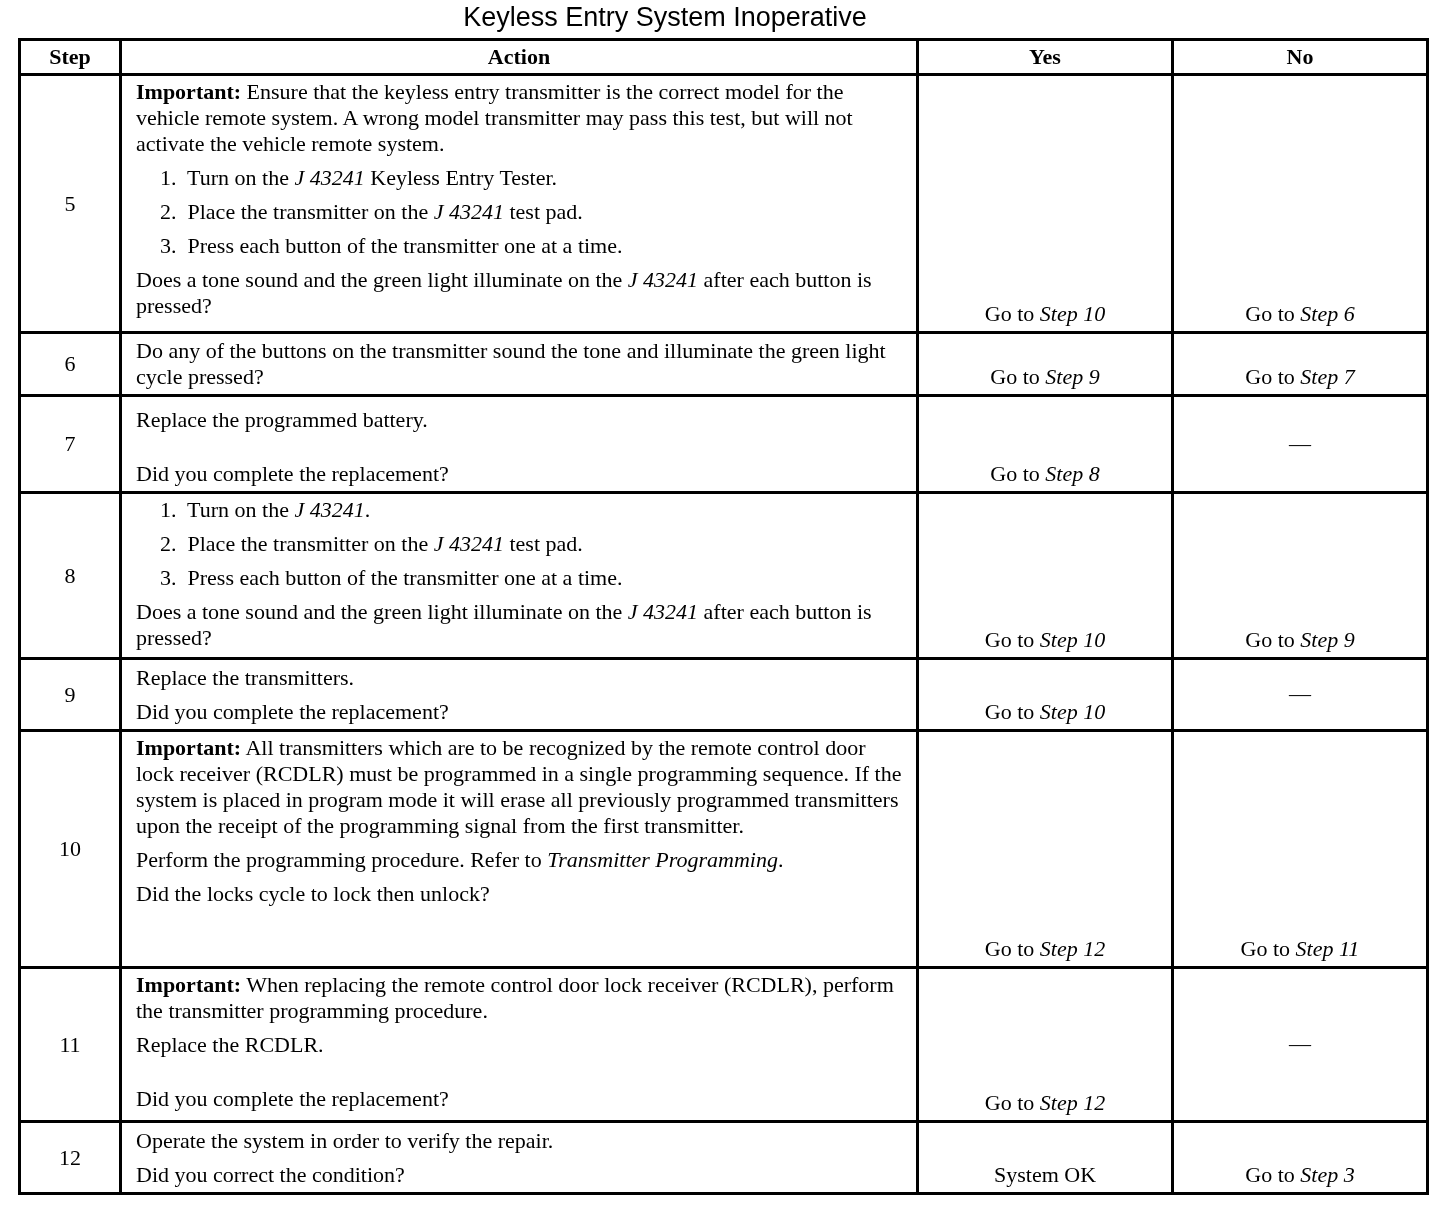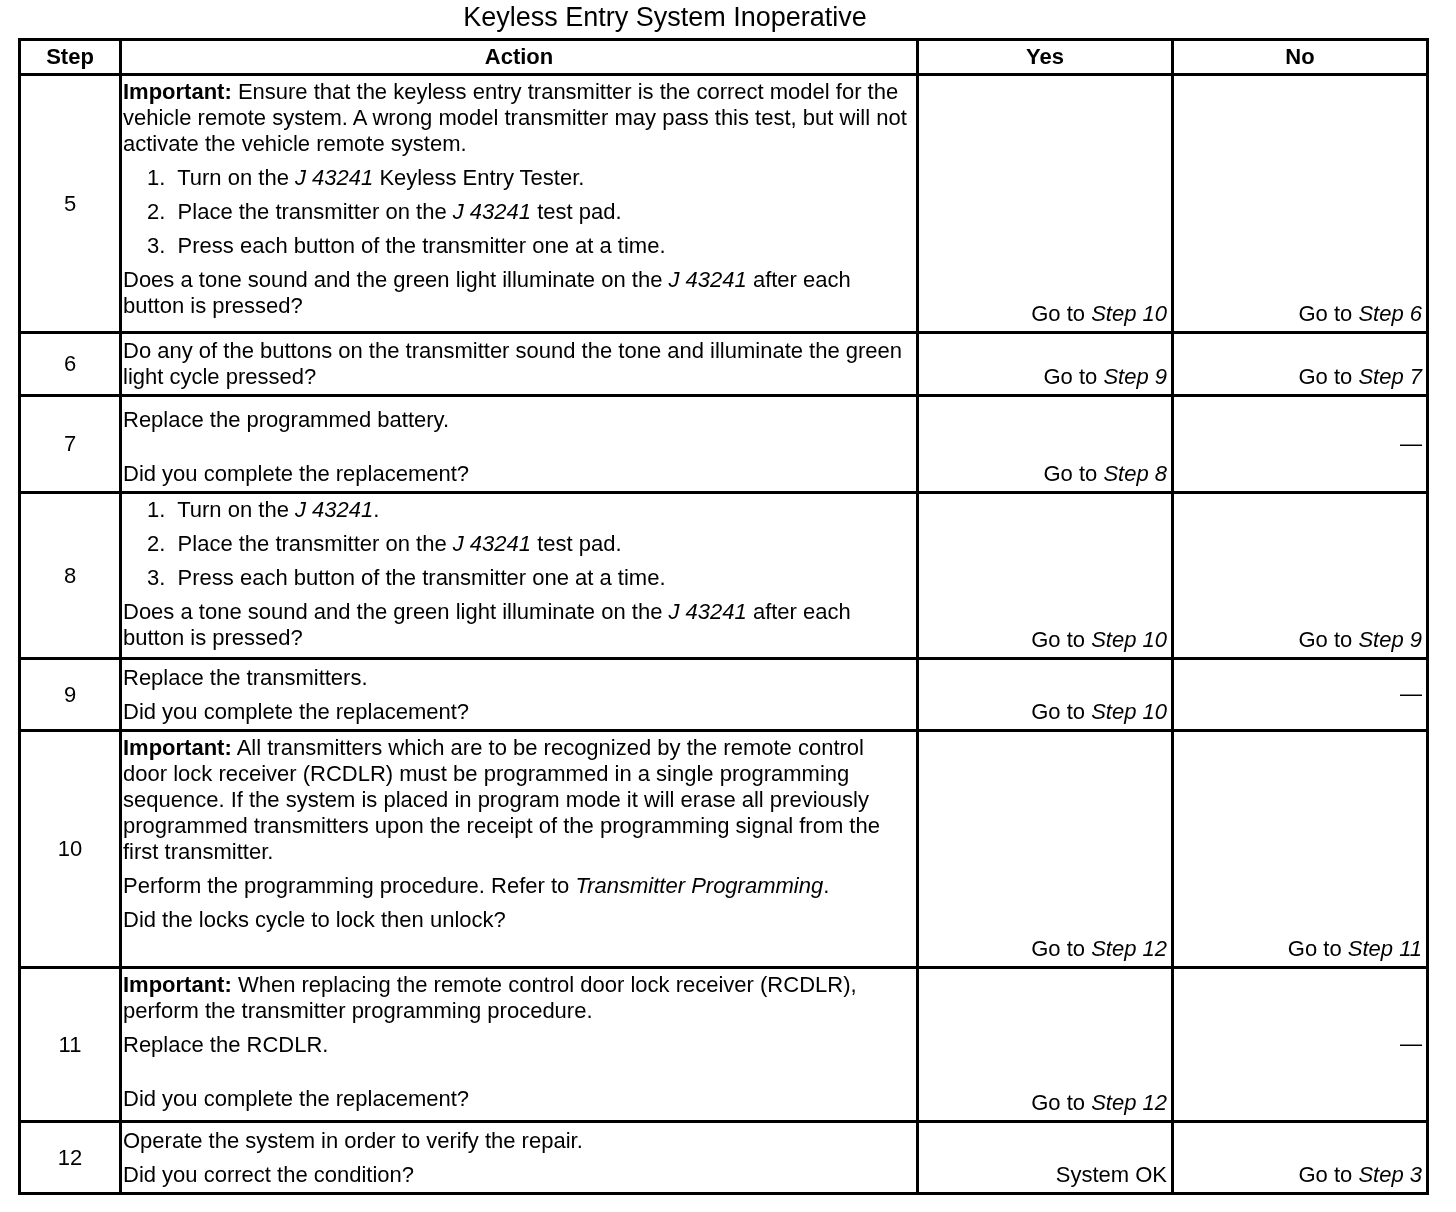--- a/index.html
+++ b/index.html
@@ -1,23 +1,23 @@
 <!DOCTYPE html>
 <html><head>
 <meta charset="utf-8">
 <style>
   html, body { margin:0; padding:0; background:#fff; }
   body { width:1456px; height:1212px; position:relative; font-family:"Liberation Sans", sans-serif; color:#000; }
   .title { position:absolute; left:0; width:1330px; top:2px; text-align:center; font-weight:normal; font-size:27px; }
   table { position:absolute; left:18px; top:38px; width:1408px; border-collapse:collapse; table-layout:fixed; }
-  th, td { border:3px solid #000; font-size:22px; line-height:26px; }
+  th, td { border:3px solid #000; font-size:22px; line-height:26px;font-family:Liberation Serif, serif; }
   th { font-weight:bold; height:32px; padding:0; }
-  td { vertical-align:bottom; padding:3px 8px 4px 1px; }
+  td { vertical-align:bottom; padding:3px 8px 4px 14px; }
   td.step { text-align:center; vertical-align:middle; padding:0; }
-  td.ans { text-align:right; padding:3px 4px 4px 4px; }
+  td.ans { text-align:center; padding:3px 4px 4px 4px; }
   td.ans.mid { vertical-align:middle; }
   .p { margin:0 0 8px 0; }
   .p:last-child { margin-bottom:0; }
   .li { margin:0 0 8px 24px; }
   .sp { height:20px; }
   b { font-weight:bold; }
   i { font-style:italic; }
 </style>
 </head>
 <body>

